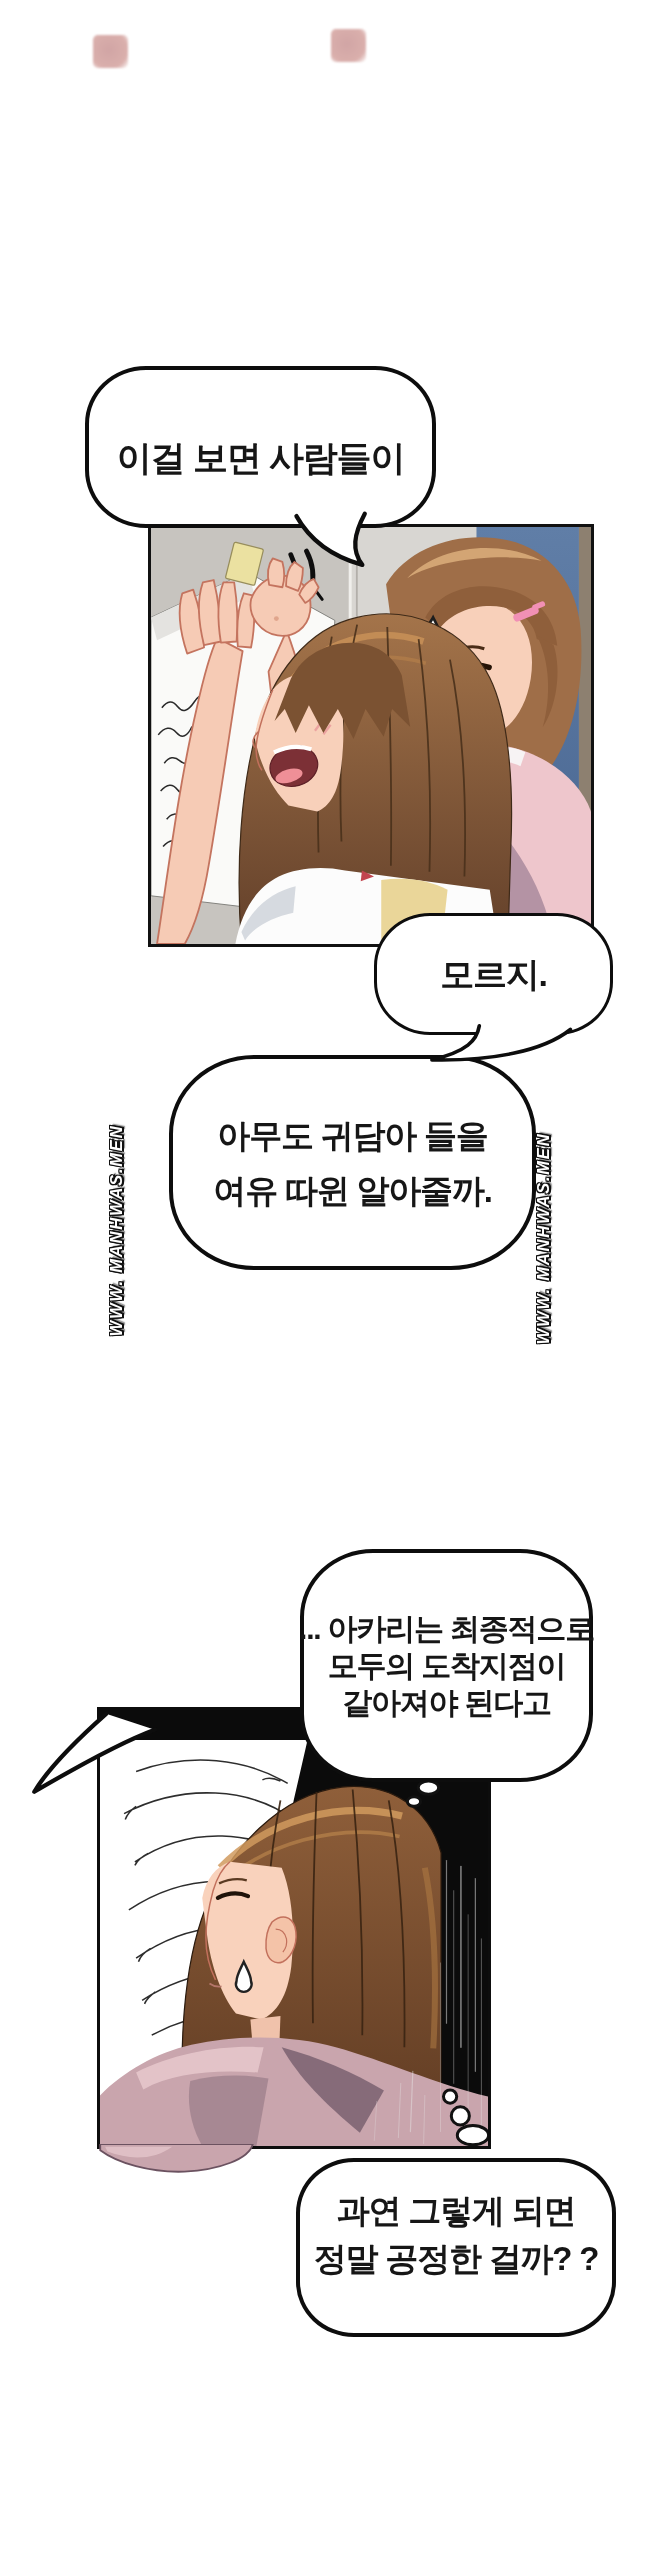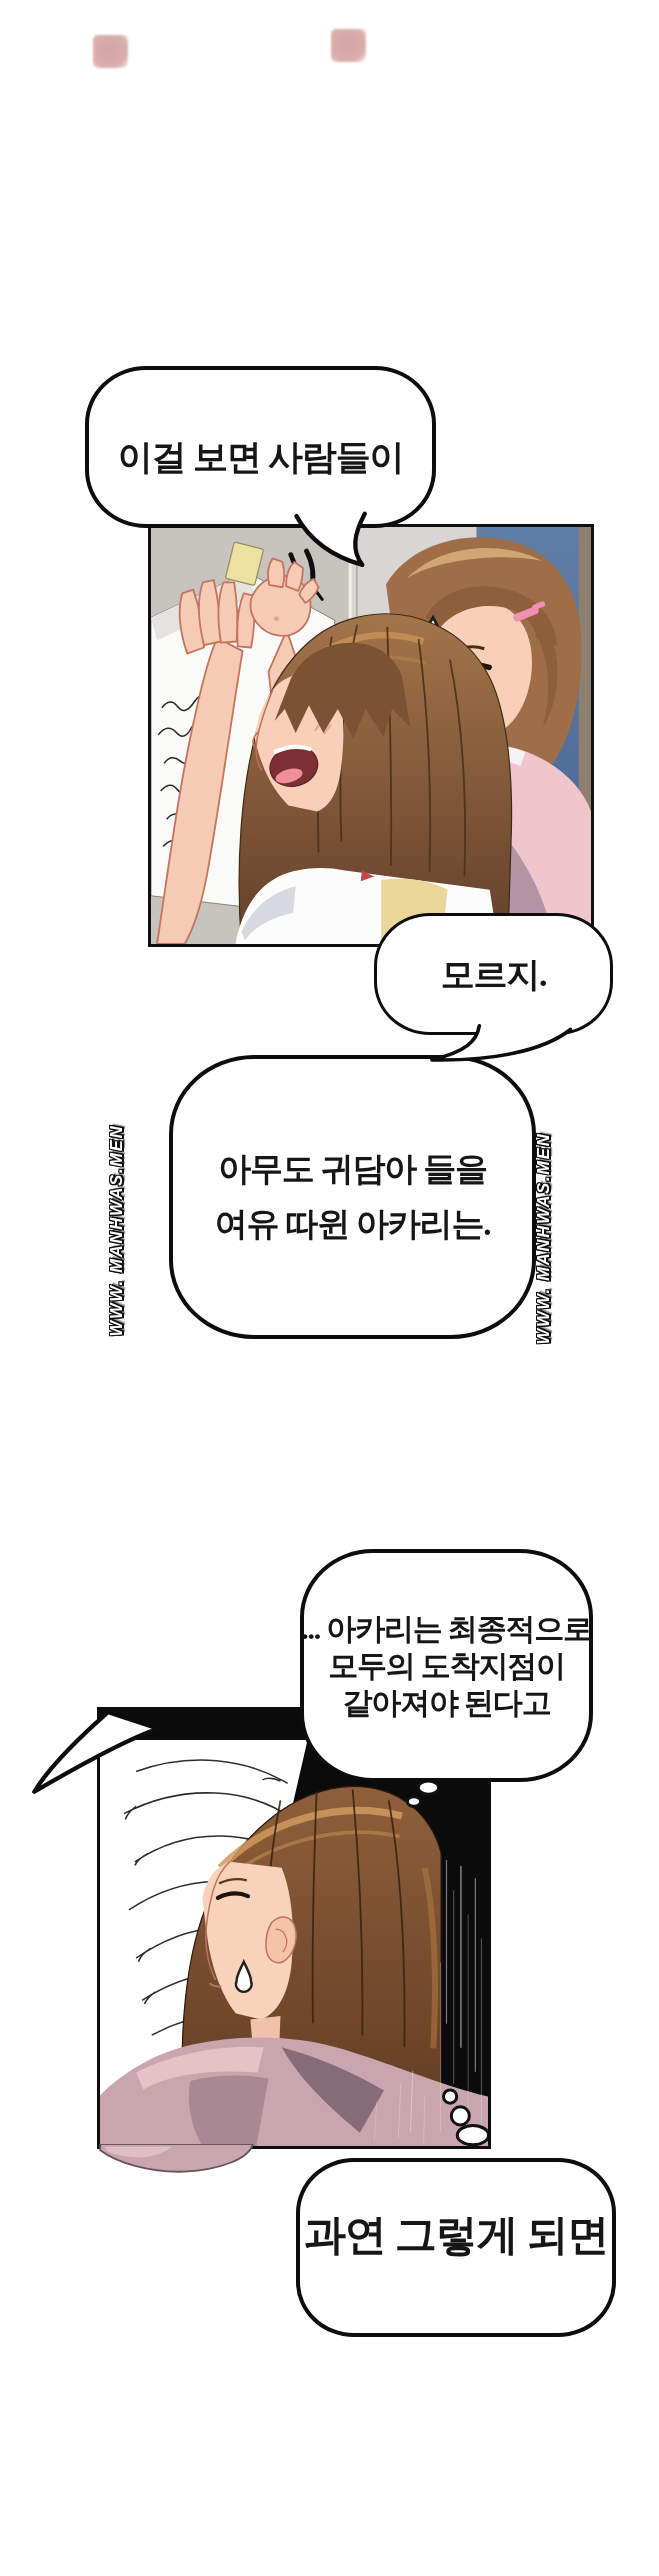--- a/index.html
+++ b/index.html
@@ -1,34 +1,34 @@
 <!DOCTYPE html>
 <html style="font-size:9.8px"><head>
 <meta charset="utf-8">
 <style>
   html,body{margin:0;padding:0;background:#ffffff;}
   .page{position:relative;width:659px;height:2576px;background:#ffffff;overflow:hidden;
         font-family:"Liberation Sans", sans-serif;}
   
   .bubble{position:absolute;background:#ffffff;border:4.3px solid #0d0d0d;
           display:flex;flex-direction:column;align-items:center;justify-content:center;
-          box-sizing:border-box;z-index:5;font-family:Liberation Serif, serif;}
+          box-sizing:border-box;z-index:5;}
   .bubble .ln{color:#161616;font-weight:700;letter-spacing:-1.2px;white-space:nowrap;text-align:center;}
   #b1{left:85px;top:366px;width:351px;height:162px;border-radius:61px/58px;padding-top:22px;}
   #b1 .ln{font-size:35px;line-height:46px;}
   #b2{left:374px;top:913px;width:239px;height:122px;border-radius:56px/53px;border-width:3.7px;align-items:center;}
   #b2 .ln{font-size:34px;line-height:43px;}
-  #b3{left:169px;top:1055px;width:367px;height:284px;border-radius:85px/79px;}
+  #b3{left:169px;top:1055px;width:367px;height:215px;border-radius:85px/79px;}
   #b3 .ln{font-size:33px;line-height:55px;}
   #b4{left:36px;top:1589px;width:241px;height:145px;border-radius:54px/51px;}
   #b4 .ln{font-size:33px;line-height:43px;}
   #b5{left:300px;top:1549px;width:293px;height:233px;border-radius:73px/68px;}
   #b5 .ln{font-size:30px;line-height:37px;}
   #b6{left:296px;top:2158px;width:320px;height:179px;border-radius:58px/55px;padding-bottom:24.4px;}
-  #b6 .ln{font-size:42px;line-height:48px;}
+  #b6 .ln{font-size:33px;line-height:48px;}
   .tail{position:absolute;z-index:6;}
   
   .panel{position:absolute;box-sizing:border-box;border:3.7px solid #111;overflow:hidden;z-index:1;}
   #panel1{left:148px;top:524px;width:446px;height:423px;background:#cac7c2;}
   #panel2{left:97px;top:1707px;width:394px;height:442px;background:#0b0b0b;border-color:#0d0d0d;}
   .panel svg{display:block;width:100%;height:100%;}
   
   .wm{position:absolute;width:49px;height:238px;z-index:4;pointer-events:none;
       display:flex;align-items:center;justify-content:center;}
   .wm span{display:block;transform:rotate(-90deg);transform-origin:center;
@@ -263,21 +263,21 @@
 
   <div class="bubble" id="b2">
     <div class="ln">모르지.</div>
   </div>
   <svg class="tail" style="left:418px;top:1021px;" width="159" height="51" viewBox="0 0 260 84">
     <path d="M250,14 C205,50 120,66 22,64 C80,50 96,32 100,8" fill="#ffffff" stroke="#0d0d0d" stroke-width="6" stroke-linejoin="round" stroke-linecap="round"></path>
   </svg>
 
   <div class="bubble" id="b3">
     <div class="ln">아무도 귀담아 들을</div>
-    <div class="ln">여유 따윈 아카리는.</div>
+    <div class="ln">여유 따윈 알아줄까.</div>
   </div>
 
   <div class="wm" id="wm-left">
     <span>WWW. MANHWAS.MEN</span>
   </div>
   <div class="wm" id="wm-right">
     <span>WWW. MANHWAS.MEN</span>
   </div>
 
   <svg class="tail" style="left:27px;top:1705px;" width="140" height="98" viewBox="0 0 230 160">
@@ -285,16 +285,17 @@
   </svg>
 
   <div class="bubble" id="b5">
     <div class="ln">... 아카리는 최종적으로</div>
     <div class="ln">모두의 도착지점이</div>
     <div class="ln">같아져야 된다고</div>
   </div>
 
   <div class="bubble" id="b6">
     <div class="ln">과연 그렇게 되면</div>
+    <div class="ln">정말 공정한 걸까? ?</div>
   </div>
 
 </div>
 
 
 </body></html>

